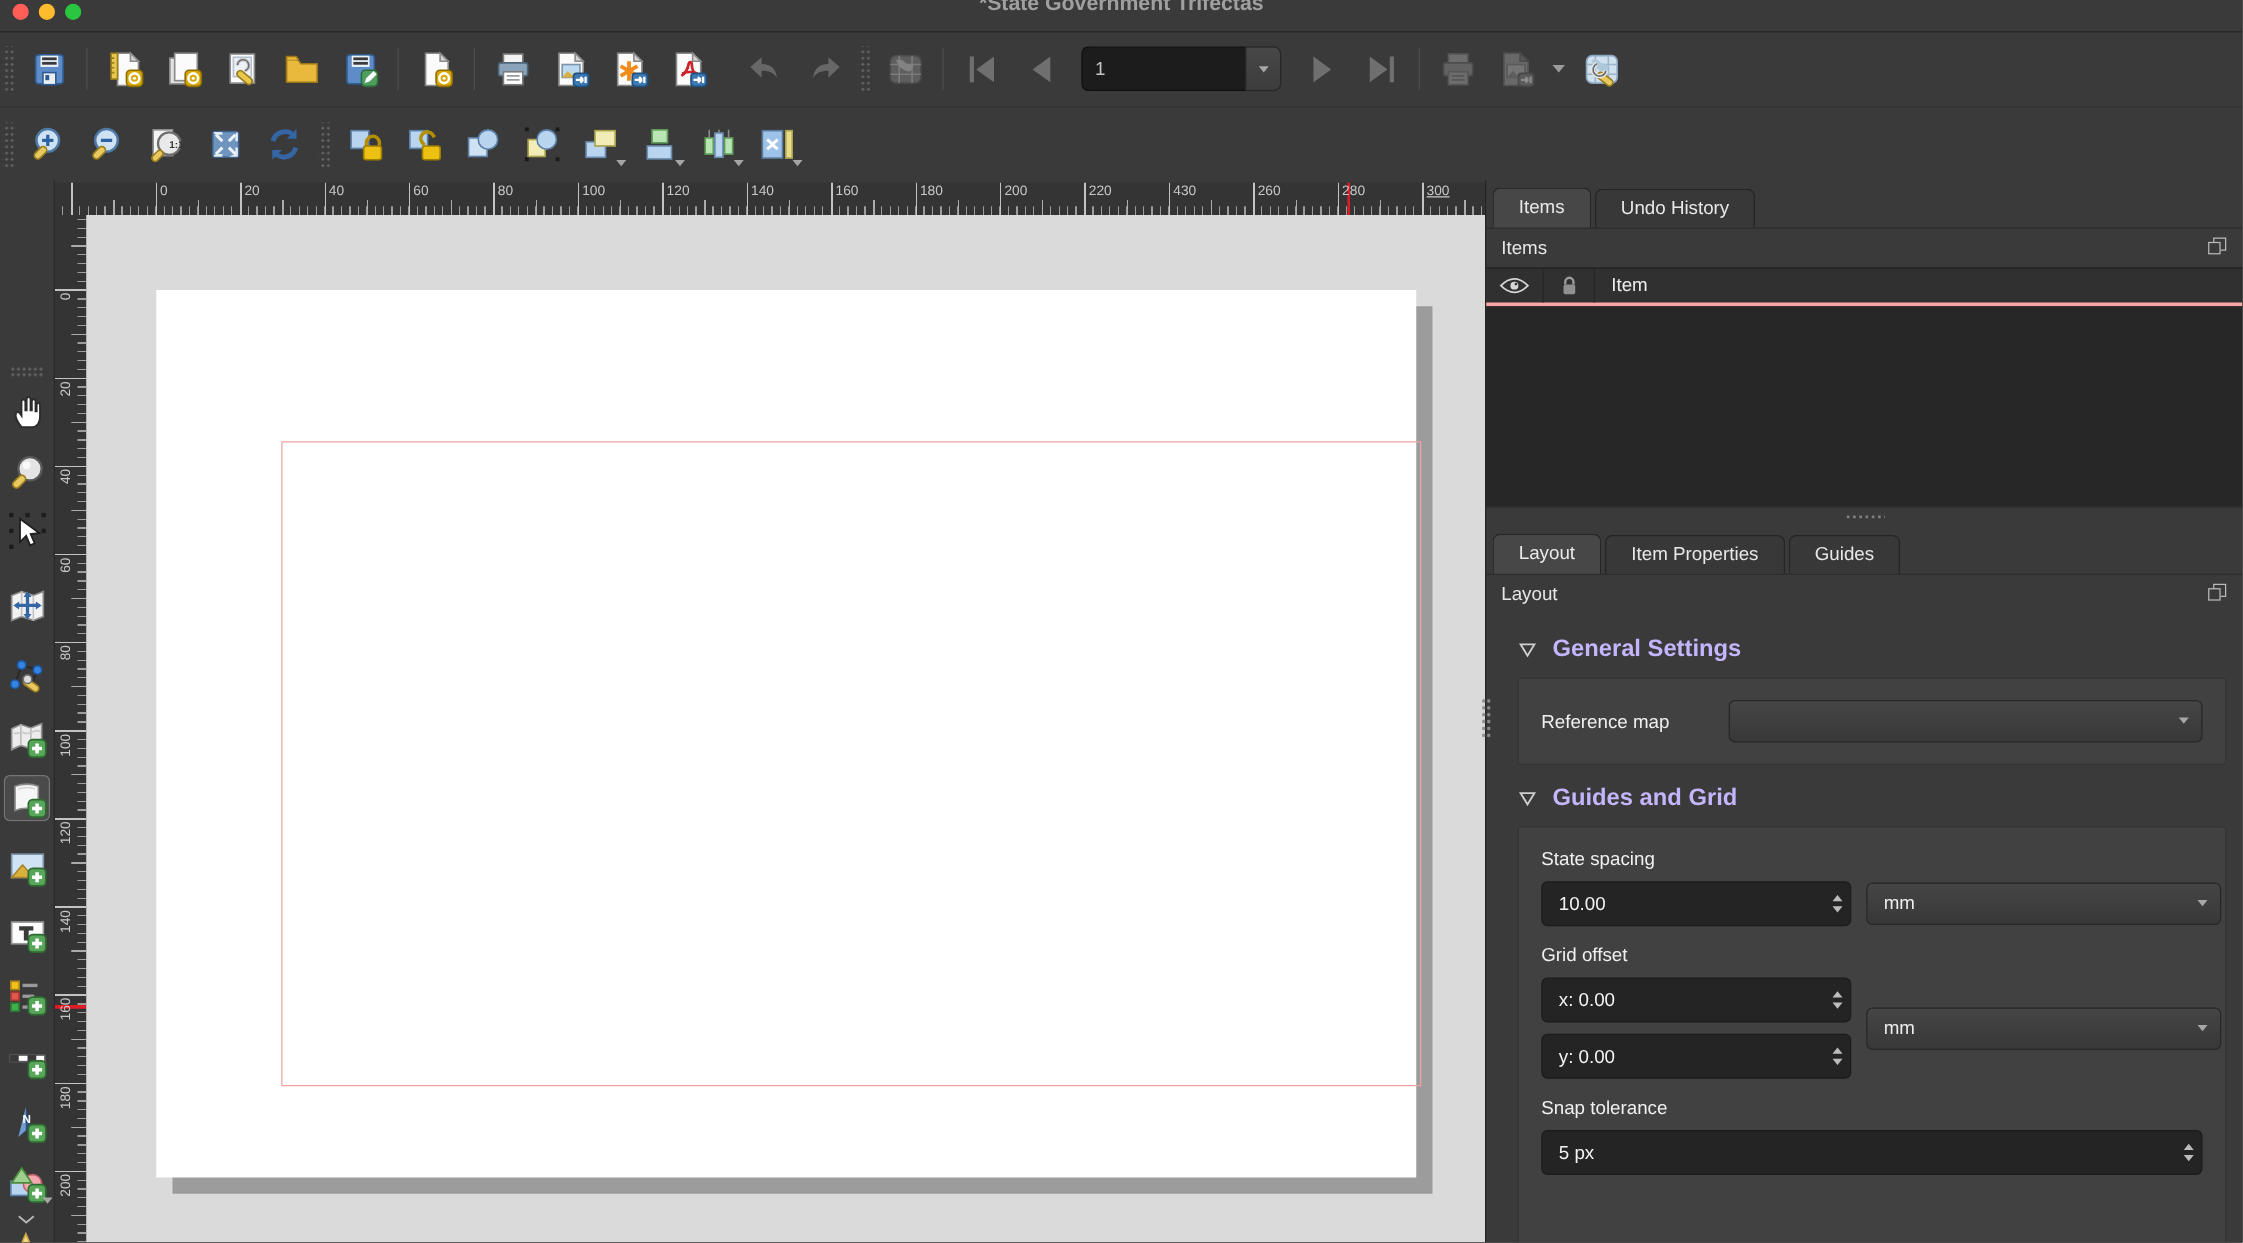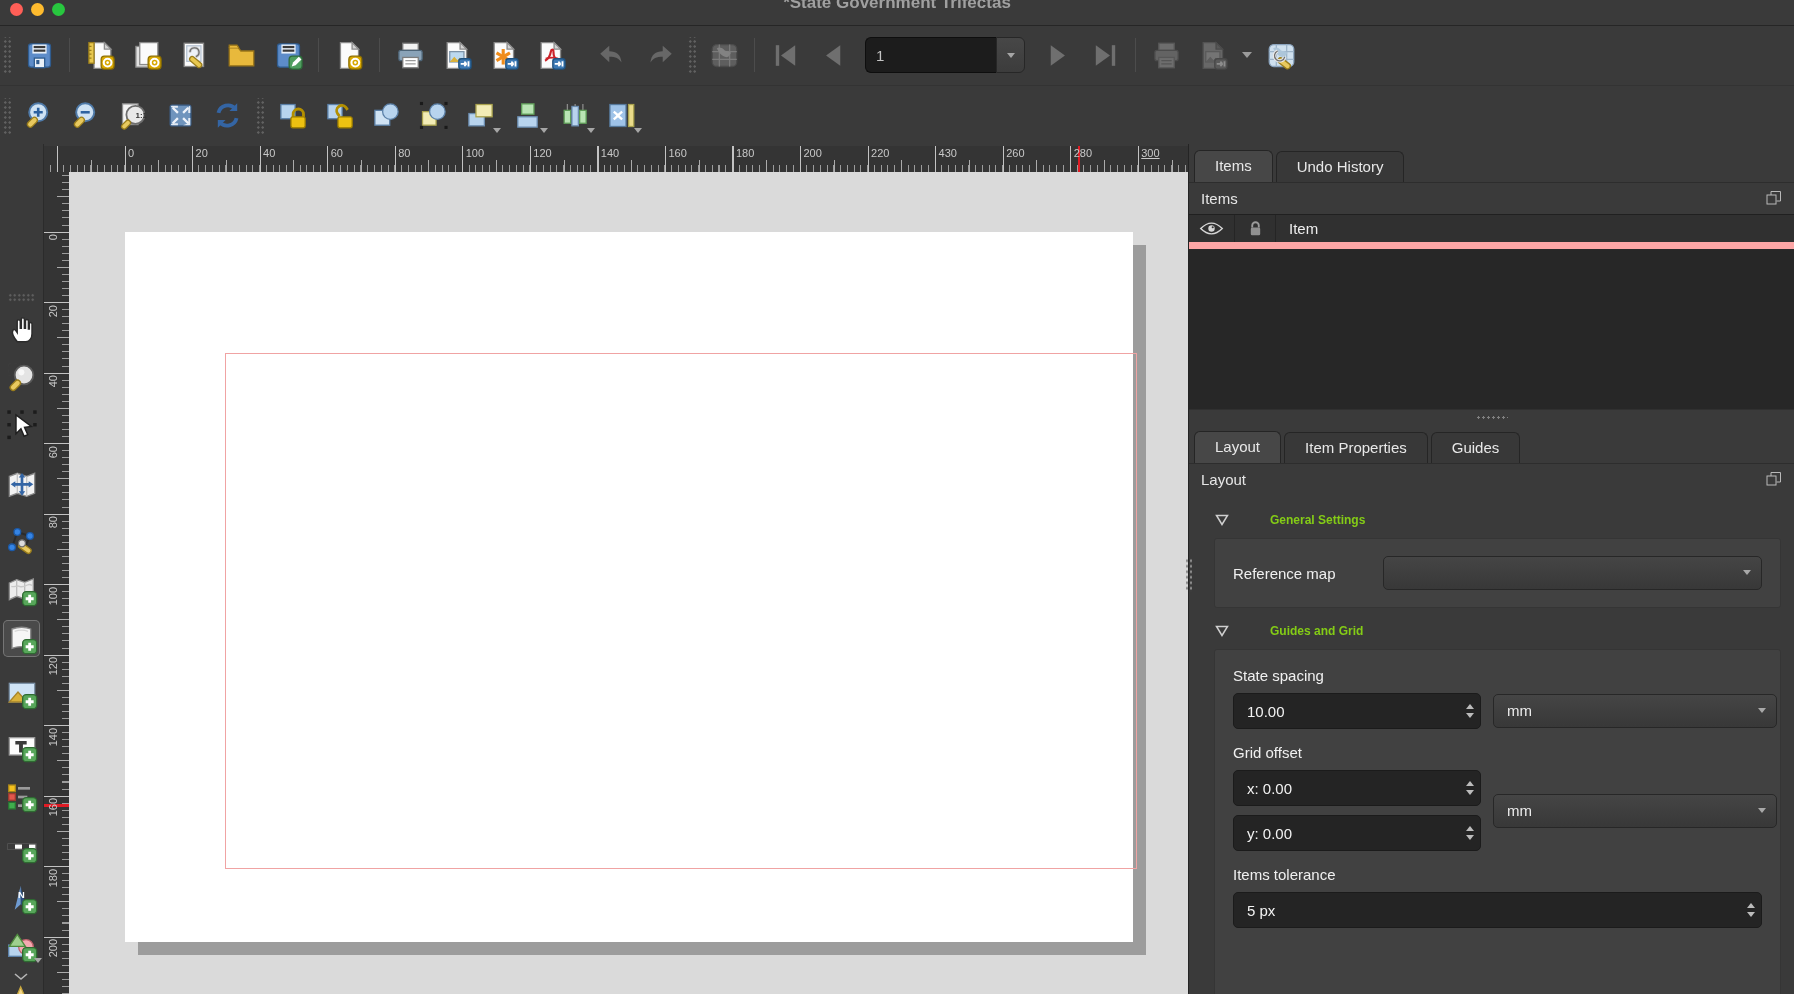--- a/index.html
+++ b/index.html
@@ -50,31 +50,31 @@
   .page{position:absolute;left:56px;top:60px;width:1008px;height:710px;background:#ffffff;box-shadow:13px 13px 0 rgba(80,80,80,.45);}
   .marginrect{position:absolute;left:100px;top:121px;width:910px;height:514px;border:1px solid #f0a3a3;}
 
   
   .panel{position:absolute;left:1188px;top:144px;right:0;bottom:0;background:#3a3a3a;border-left:1px solid #242424;}
   .tabbar{display:flex;align-items:flex-end;padding:7px 0 0 5px;height:39px;box-sizing:border-box;border-bottom:1px solid #2d2d2d;}
   .tab{font-size:15px;color:#e8e8e8;padding:6px 20px 7px;background:#383838;border:1px solid #252525;border-bottom:none;border-radius:6px 6px 0 0;margin-right:3px;cursor:default;}
   .tab.active{background:#474747;padding-bottom:8px;}
   .ptitle{display:flex;align-items:center;height:31px;padding:0 12px;font-size:15px;color:#e6e6e6;}
   .float-ic{margin-left:auto;}
-  .items-header{height:27px;background:#303030;border-top:1px solid #202020;border-bottom:7px solid #fca5a5;display:flex;align-items:center;}
+  .items-header{height:27px;background:#303030;border-top:1px solid #202020;border-bottom:3px solid #fca5a5;display:flex;align-items:center;}
   .col-eye{width:45px;display:flex;align-items:center;justify-content:center;align-self:stretch;border-right:1px solid #252525;}
   .col-lock{width:40px;display:flex;align-items:center;justify-content:center;align-self:stretch;border-right:1px solid #252525;}
   .col-item{padding-left:13px;font-size:15px;color:#eeeeee;}
   .items-list{height:160px;background:#272727;border-bottom:1px solid #303030;}
   .hsplit{height:15px;display:flex;align-items:center;justify-content:center;}
   .dots-h{width:32px;height:6px;background-image:radial-gradient(#808080 1px,transparent 1.2px);background-size:5px 5px;}
   .vdots{position:absolute;left:-4px;top:414px;width:8px;height:34px;background-image:radial-gradient(#8c8c8c 1px,transparent 1.2px);background-size:4px 5.5px;}
   .pcontent{padding-top:4px;}
   .sect-head{display:flex;align-items:center;gap:13px;margin:14px 0 11px 26px;}
-  .sect-title{font-size:12px;font-weight:bold;color:#84cc16;margin-left:28px;}
+  .sect-title{font-size:19px;font-weight:bold;color:#c4b5fd;}
   .groupbox{margin:0 13px 16px 25px;background:#414141;border:1px solid #353535;border-radius:3px;padding:17px 18px;}
   .gb2{padding-bottom:40px;min-height:290px;}
   .row-ref{display:flex;align-items:center;}
   .ref-label{font-size:15px;color:#f0f0f0;width:150px;flex:none;}
   .combo{height:32px;background:linear-gradient(#454545,#383838);border:1px solid #272727;border-radius:5px;position:relative;}
   .combo.grow{flex:1;}
   .combo .cval{font-size:15px;color:#ececec;line-height:32px;padding-left:13px;}
   .dd2{position:absolute;right:10px;top:13px;width:0;height:0;border:4.5px solid transparent;border-top:5.5px solid #a8a8a8;border-bottom:none;}
   .field-label{font-size:15px;color:#f0f0f0;margin:15px 0 9px;}
   .field-label.first{margin-top:0;}
@@ -710,21 +710,21 @@
                   <i class="sdn"></i>
                 </span>
             </span>
           </div>
           <span class="combo wunit" style="align-self:center">
             <span class="cval">mm</span>
             <i class="dd2"></i>
           </span>
         </div>
 
-        <div class="field-label">Items tolerance</div>
+        <div class="field-label">Snap tolerance</div>
         <span class="spin" style="display:flex">
           <span class="val">5 px</span>
           <span class="spinner">
               <i class="sup"></i>
               <i class="sdn"></i>
             </span>
         </span>
       </div>
 
     </div>

